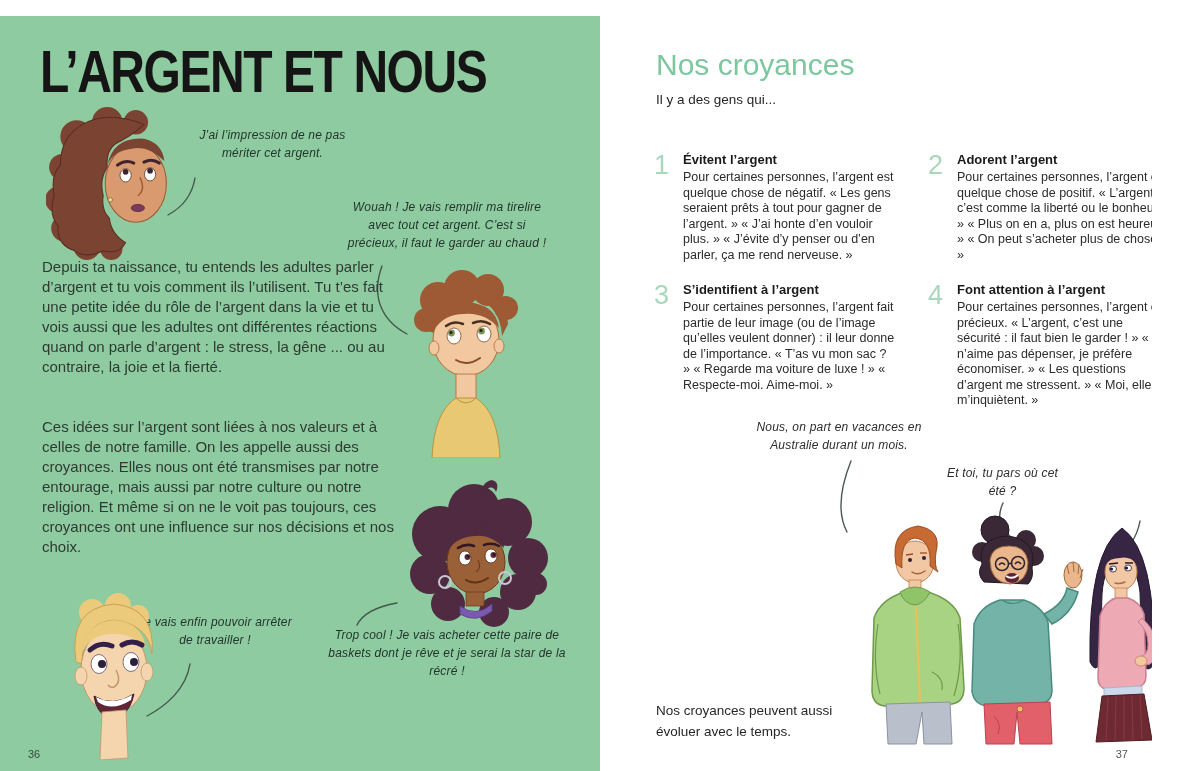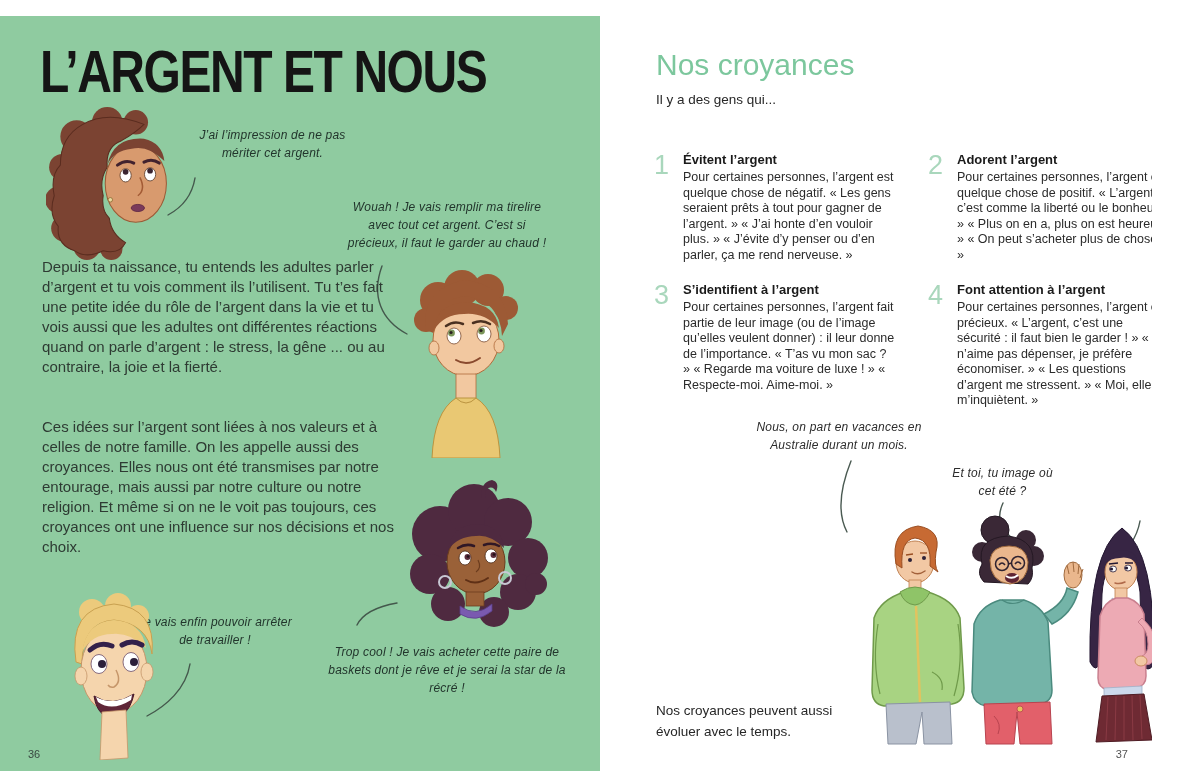--- a/index.html
+++ b/index.html
@@ -28,21 +28,21 @@
   .para.p2 { top:401px; }
 
   .bubble {
     position:absolute; text-align:center;
     font-size:12px; line-height:18px; font-style:italic; letter-spacing:0.2px;
     color:var(--handwriting-ink,#22352c);
   }
   .b-woman { left:185px; top:110px; width:175px; }
   .b-boy   { left:343px; top:182px; width:208px; }
   .b-man   { left:130px; top:597px; width:170px; }
-  .b-girl  { left:323px; top:610px; width:248px;margin-top:17px; }
+  .b-girl  { left:323px; top:610px; width:248px; }
 
   .page-right .bubble { color:#2c2c2c; }
   .b-vacation { left:150px; top:402px; width:178px; }
   .b-question { left:345px; top:448px; width:115px; }
   .b-saving   { left:428px; top:432px; width:165px; }
 
   .tails { position:absolute; left:0; top:0; width:600px; height:771px; pointer-events:none; }
 
   .figure { position:absolute; }
   .fig-woman { left:46px;  top:90px;  width:148px; height:155px; }
@@ -247,21 +247,21 @@
       </div>
     </div>
 
     <svg class="tails" viewBox="0 0 600 771">
       <path d="M251,445 C241,470 236,495 247,516" fill="none" stroke="#4a5a52" stroke-width="1.4" stroke-linecap="round"></path>
       <path d="M403,487 C397,500 399,512 411,521" fill="none" stroke="#4a5a52" stroke-width="1.4" stroke-linecap="round"></path>
       <path d="M540,505 C537,522 526,537 511,549" fill="none" stroke="#4a5a52" stroke-width="1.4" stroke-linecap="round"></path>
     </svg>
 
     <div class="bubble b-vacation">Nous, on part en vacances en Australie durant un mois.</div>
-    <div class="bubble b-question">Et toi, tu image où cet été ?</div>
+    <div class="bubble b-question">Et toi, tu pars où cet été ?</div>
 
     <svg class="figure fig-teens" viewBox="0 0 374 234">
 
       <g>
         <ellipse cx="103" cy="50" rx="19" ry="21" fill="#f2c8a4" stroke="#c08050" stroke-width="1"></ellipse>
         <path d="M84,52 Q78,18 106,14 Q130,18 124,40 Q122,54 126,60 L118,54 Q120,28 103,26 Q88,28 90,56 Z" fill="#c76a33" stroke="#9a4e22" stroke-width="1"></path>
         <circle cx="98" cy="48" r="2" fill="#2e2238"></circle>
           <circle cx="112" cy="46" r="2" fill="#2e2238"></circle>
         <path d="M94,43 L101,42" stroke="#9a4e22" stroke-width="1.3"></path>
           <path d="M108,41 L115,41" stroke="#9a4e22" stroke-width="1.3"></path>

